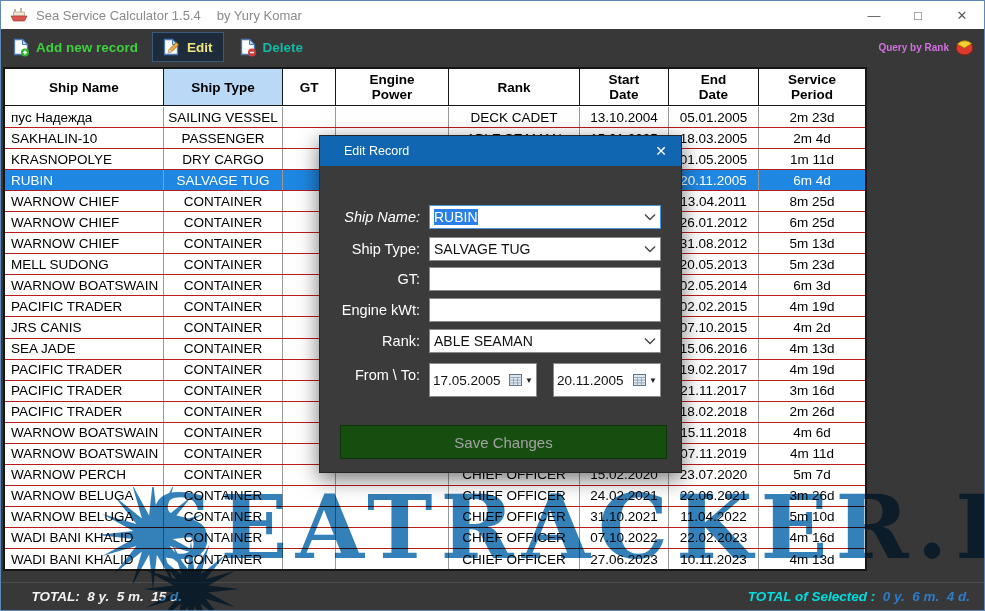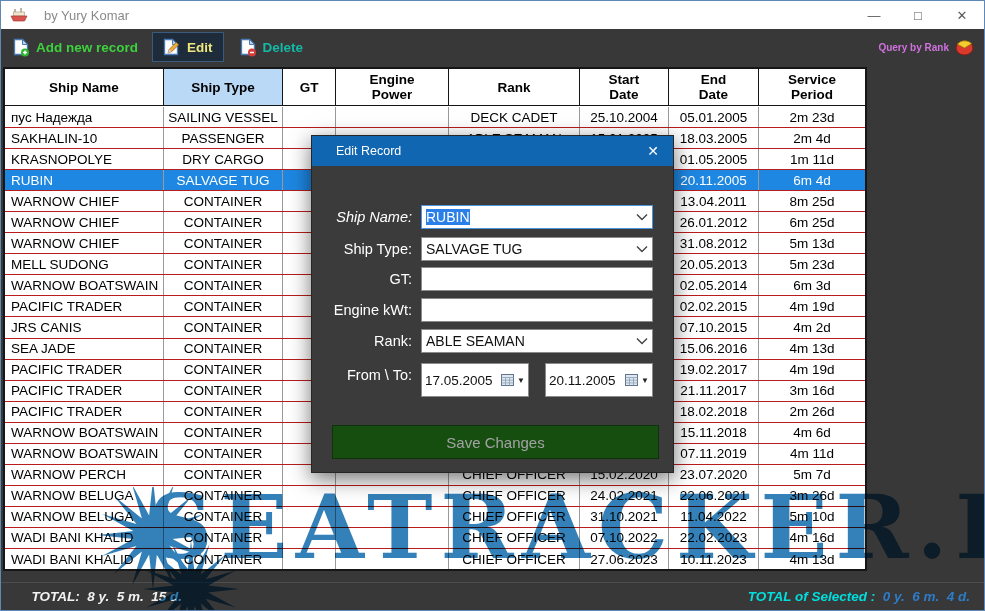--- a/index.html
+++ b/index.html
@@ -50,21 +50,21 @@
   .trow.sel{background:#1e87e2;color:#fff;}
   
   .statusbar{position:absolute;bottom:0;left:0;width:100%;height:28px;background:#383838;
     border-top:1px solid #4e4e4e;display:flex;align-items:center;
     font-weight:bold;font-style:italic;font-size:13.5px;}
   .status-left{margin-left:8px;color:#f2f2f2;white-space:pre;}
   .status-right{margin-left:auto;margin-right:14px;white-space:pre;}
   .status-sel-label{color:#00dede;}
   .status-sel-value{color:#2d7cc9;}
   
-  .dialog{position:absolute;left:310px;top:134px;width:363px;height:338px;background:#3b3b3b;
+  .dialog{position:absolute;left:318px;top:134px;width:363px;height:338px;background:#3b3b3b;
     border:1px solid #262626;box-shadow:0 6px 20px rgba(0,0,0,.55);z-index:10;}
   .dtitle{height:30px;background:#1166b2;color:#fff;display:flex;align-items:center;
     font-size:12.5px;padding-left:24px;}
   .dclose{margin-left:auto;margin-right:14px;font-size:14px;color:#fff;}
   .flabel{position:absolute;left:0;width:100px;text-align:right;color:#fff;
     font-size:14.5px;line-height:24px;}
   .finput{position:absolute;left:109px;width:232px;height:24px;background:#fff;
     border:1px solid #8a8a8a;display:flex;align-items:center;padding:0 4px;
     font-size:14px;color:#111;overflow:hidden;white-space:nowrap;}
   .finput.focus{border:1px solid #4a95e0;}
@@ -92,20 +92,21 @@
 
   <div class="titlebar">
     <span class="app-icon">
       <svg width="18" height="16" viewBox="0 0 18 16">
         <line x1="5" y1="2" x2="5" y2="8" stroke="#7a6a55" stroke-width="1"></line>
         <line x1="11" y1="1" x2="11" y2="8" stroke="#7a6a55" stroke-width="1"></line>
         <rect x="3.5" y="5" width="11" height="4" fill="#f0e6d2" stroke="#b0a080" stroke-width="0.7"></rect>
         <path d="M1 9 h16 l-2.5 5 h-11 z" fill="#d9534f" stroke="#a33a36" stroke-width="0.7"></path>
       </svg>
     </span>
+    <span class="title-text">Sea Service Calculator 1.5.4</span>
     <span class="title-sub">by Yury Komar</span>
     <span class="win-controls">
       <span class="win-btn">—</span>
       <span class="win-btn">□</span>
       <span class="win-btn">✕</span>
     </span>
   </div>
 
   <div class="toolbar">
     <span class="tbtn tbtn-add">
@@ -160,21 +161,21 @@
           <div class="th">Service
 Period</div>
         </div>
       <div class="tbody">
           <div class="trow">
             <div class="td c0">пус Надежда</div>
             <div class="td c1">SAILING VESSEL</div>
             <div class="td c2"></div>
             <div class="td c3"></div>
             <div class="td c4">DECK CADET</div>
-            <div class="td c5">25.10.2004</div>
+            <div class="td c5">13.10.2004</div>
             <div class="td c6">05.01.2005</div>
             <div class="td c7">2m 23d</div>
           </div>
           <div class="trow">
             <div class="td c0">SAKHALIN-10</div>
             <div class="td c1">PASSENGER</div>
             <div class="td c2"></div>
             <div class="td c3"></div>
             <div class="td c4">ABLE SEAMAN</div>
             <div class="td c5">15.01.2005</div>

